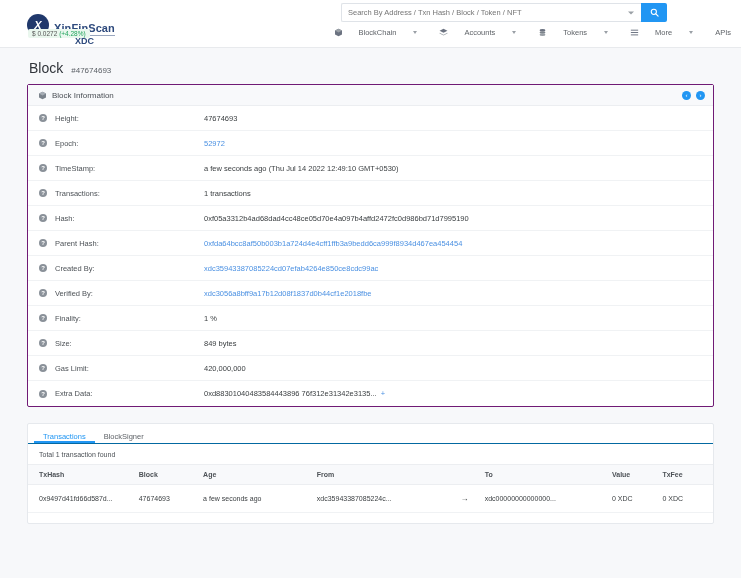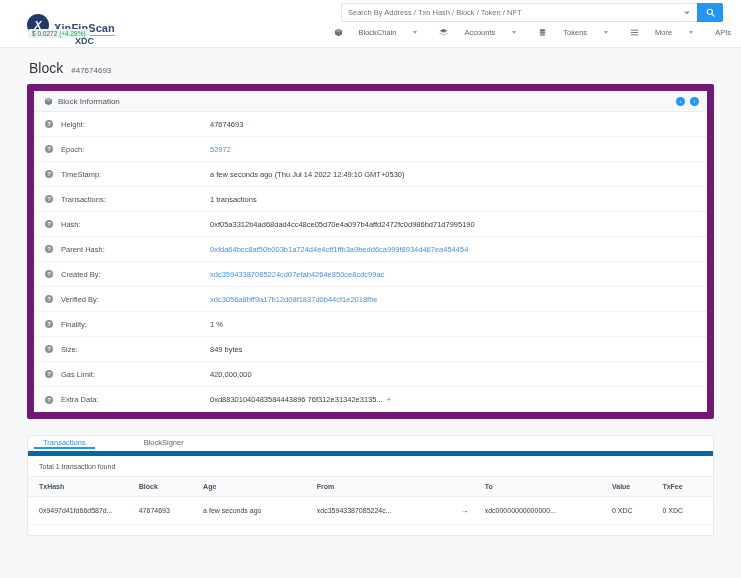--- a/index.html
+++ b/index.html
@@ -38,21 +38,21 @@
   .price-chip {
     position: absolute; left: 28px; top: 29px;
     background: #eaf7ee; border-radius: 2px;
     padding: 1px 4px;
     font-size: 6.5px; color: #555; white-space: nowrap;
   }
   .price-chip .pct { color: #22a45d; }
 
   .searchwrap {
     position: absolute; left: 341px; top: 3px;
-    width: 382px; height: 19px;
+    width: 326px; height: 19px;
     display: flex;
   }
   .searchbox {
     flex: 1; border: 1px solid #dfe3e8; border-right: none;
     border-radius: 2px 0 0 2px; background: #fff;
     position: relative;
     display: flex; align-items: center;
   }
   .searchbox input {
     border: none; outline: none; width: 100%;
@@ -90,21 +90,21 @@
   .page { padding: 8px 27px 0 27px; }
   .page-title {
     display: flex; align-items: baseline; gap: 8px;
     padding: 4px 0 8px 2px;
   }
   .page-title .t1 { font-size: 14px; color: #30343a; font-weight: 400; }
   .page-title .t2 { font-size: 8px; color: #5b6066; }
 
   .card {
     background: #fff;
-    border: 7px solid #701a75;
+    border: 1px solid #701a75;
     border-radius: 2px;
   }
   .card-head {
     height: 21px;
     background: #f8f9fb;
     border-bottom: 1px solid #eceef1;
     display: flex; align-items: center; justify-content: space-between;
     padding: 0 8px 0 10px;
   }
   .card-head-left { display: flex; align-items: center; gap: 5px; }
@@ -140,24 +140,23 @@
   .plus { color: #4a90e2; margin-left: 4px; cursor: pointer; }
 
   
   .tabs {
     margin-top: 16px;
     background: #fff;
     border: 1px solid #e6e9ed;
     border-radius: 2px;
   }
   .tabbar {
-    display: flex; height: 20px; align-items: center;
-    border-bottom: 5px solid #0369a1;
+    display: flex; height: 20px; align-items: flex-end;
+    border-bottom: 1px solid #0369a1;
     padding-left: 6px;
-    gap: 40px;
   }
   .tab {
     font-size: 7.5px; color: #5f6368;
     padding: 0 9px; display: flex; align-items: center;
     cursor: pointer; border-bottom: 2px solid transparent;
   }
   .tab.active { color: #2196f3; border-bottom-color: #2196f3; }
   .tab-note { font-size: 7px; color: #4d5257; padding: 7px 0 6px 11px; }
 
   .table { width: 100%; border-collapse: collapse; font-size: 7px; }

